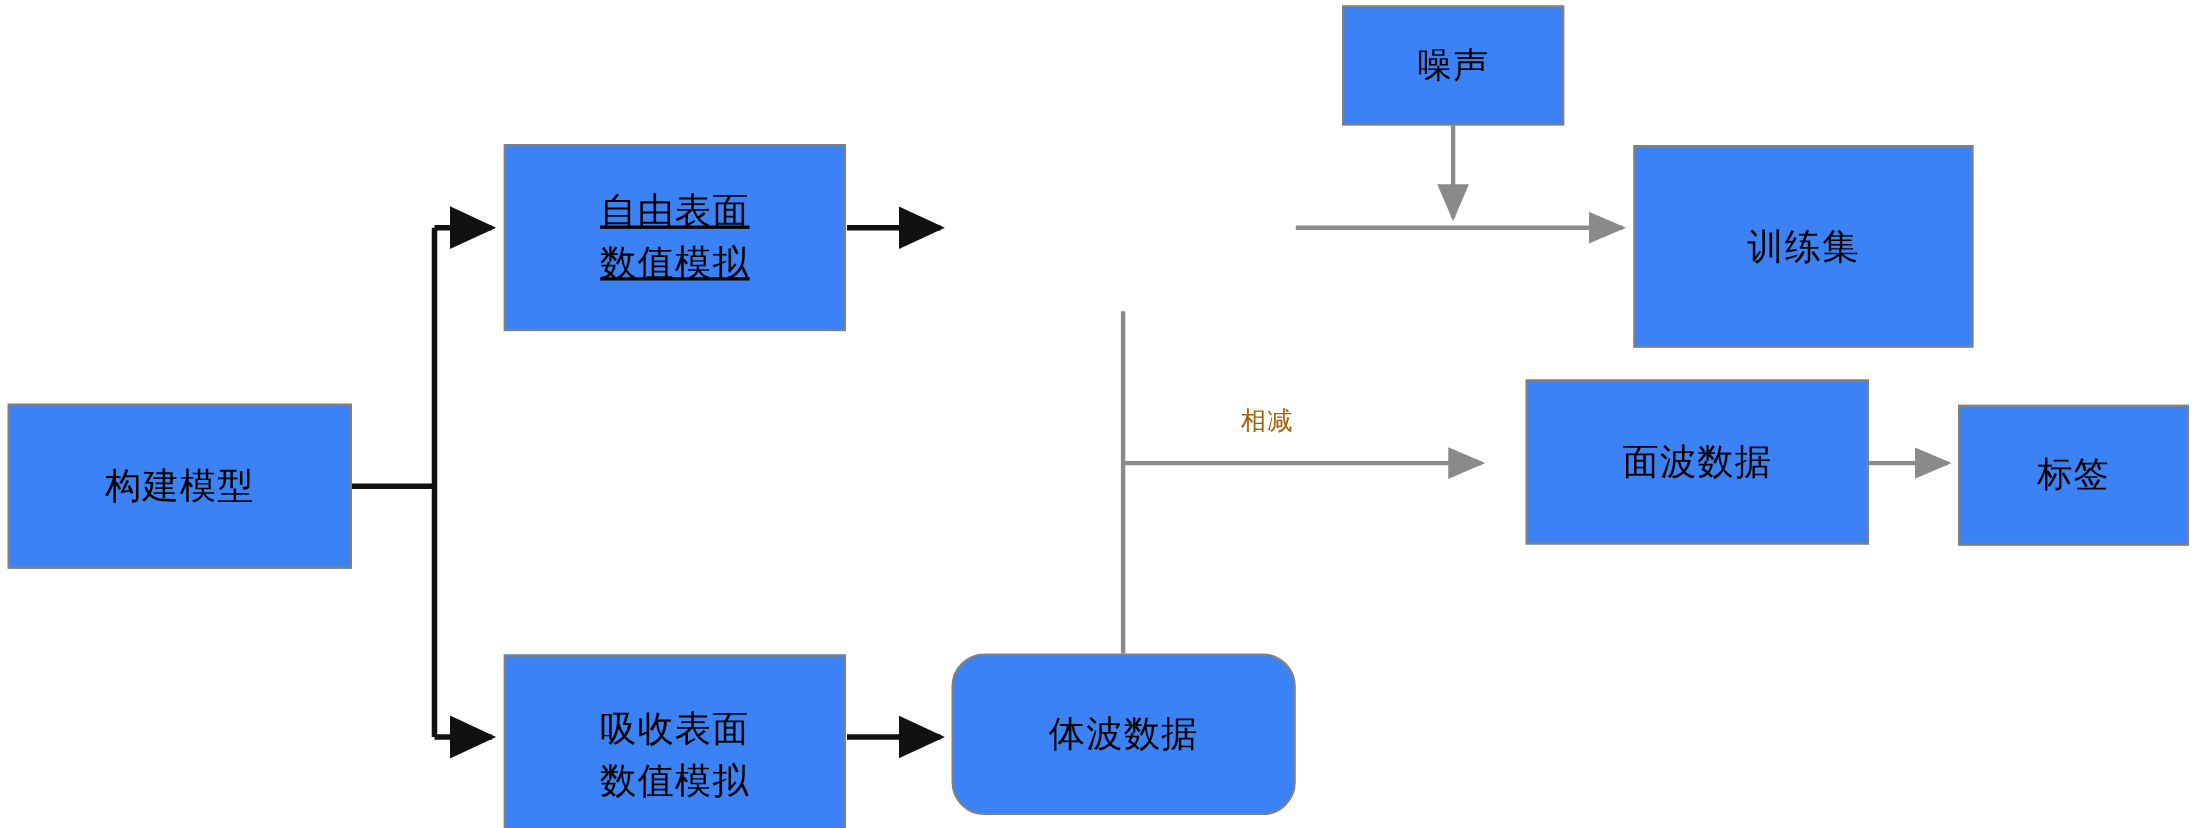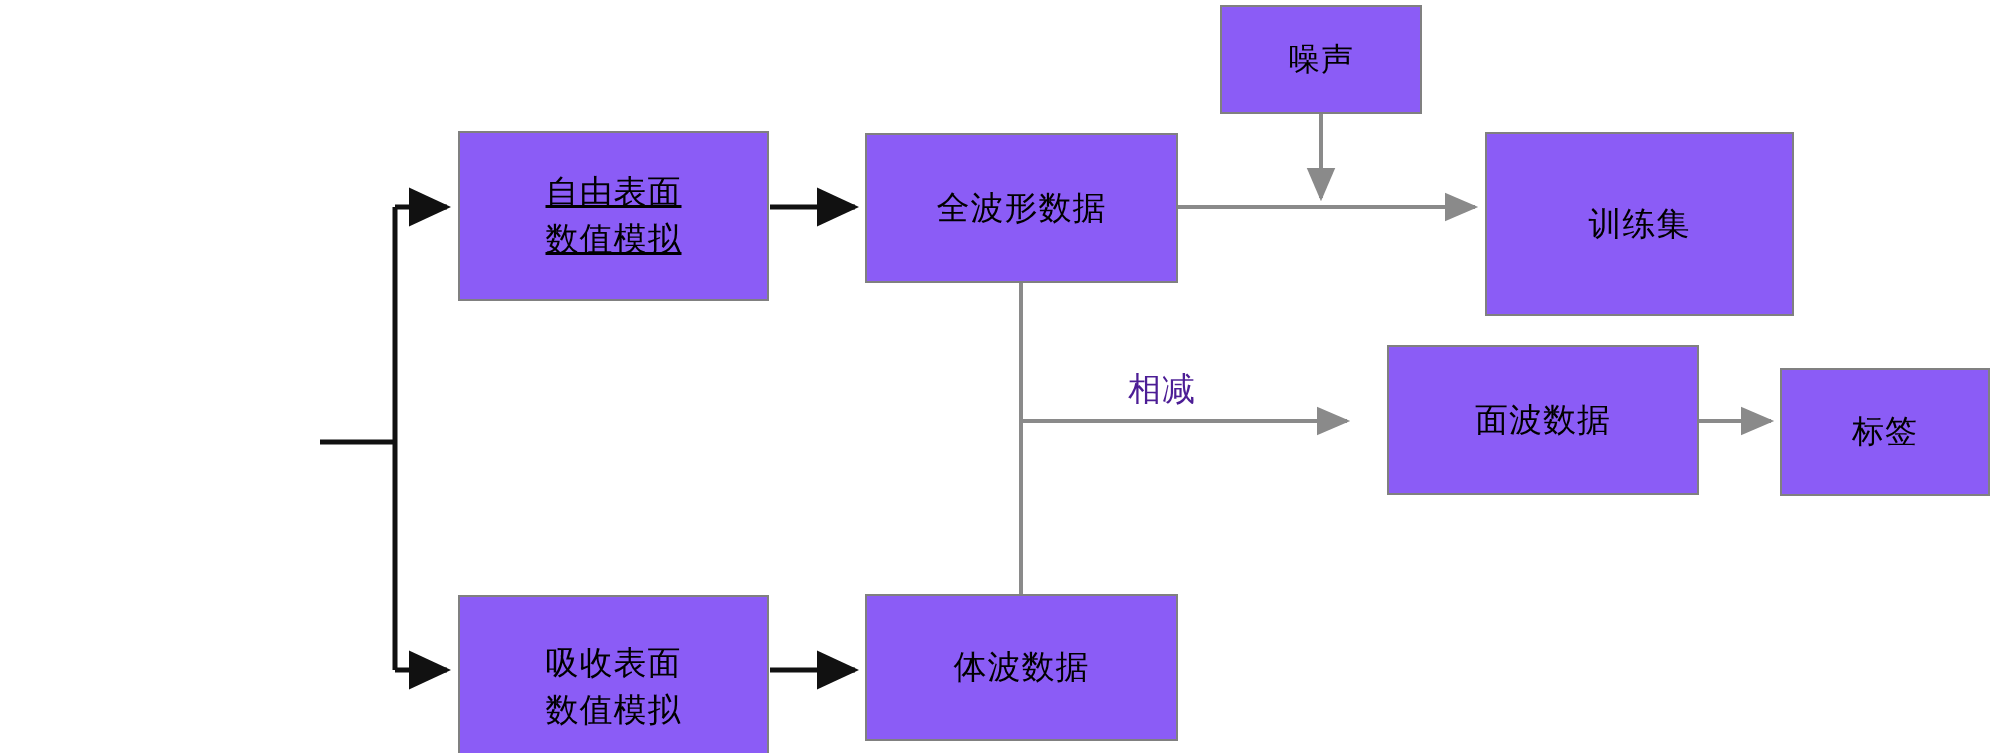--- a/index.html
+++ b/index.html
@@ -8,36 +8,36 @@
     position:relative;
     width:2000px;
     height:753px;
     background:#ffffff;
     overflow:hidden;
   }
   .node{
     position:absolute;
     box-sizing:border-box;
     border:2px solid #808080;
-    background:#8b5cf6;
+    background:#3b82f6;
     display:flex;
     align-items:center;
     justify-content:center;
     text-align:left;
     color:#000000;
     line-height:1.42;
     white-space:pre-line;
     font-size:33px;
     letter-spacing:1px;
   }
   .node.small{font-size:32px;}
   .edge-label{
     position:absolute;
-    color:#4c1d95;
-    font-size:33px;
+    color:#a16207;
+    font-size:23px;
     letter-spacing:1px;
     white-space:nowrap;
   }
   svg.wires{
     position:absolute;
     left:0;top:0;
     width:2000px;
     height:753px;
     pointer-events:none;
   }
@@ -74,34 +74,34 @@
 
     <path class="gry" d="M1321,114 L1321,198" marker-end="url(#arrowGrey)"></path>
 
     <path class="gry" d="M1021,283 L1021,594"></path>
 
     <path class="gry" d="M1021,421 L1347,421" marker-end="url(#arrowGrey)"></path>
 
     <path class="gry" d="M1668,421 L1771,421" marker-end="url(#arrowGrey)"></path>
   </svg>
 
+  <div class="node" style="left:7px;top:367px;width:313px;height:150px;">构建模型</div>
 
   <div class="node" style="left:458px;top:131px;width:311px;height:170px;text-decoration:underline;">自由表面
 数值模拟</div>
 
-  <div class="node" style="left:865px;top:133px;width:313px;height:150px;">全波形数据</div>
 
   <div class="node small" style="left:1220px;top:5px;width:202px;height:109px;">噪声</div>
 
   <div class="node" style="left:1485px;top:132px;width:309px;height:184px;">训练集</div>
 
   <div class="node" style="left:1356px;top:345px;width:312px;height:150px;margin-left:31px;">面波数据</div>
 
   <div class="node small" style="left:1780px;top:368px;width:210px;height:128px;">标签</div>
 
   <div class="node" style="left:458px;top:595px;width:311px;height:184px;">吸收表面
 数值模拟</div>
 
-  <div class="node" style="left:865px;top:594px;width:313px;height:147px;">体波数据</div>
+  <div class="node" style="left:865px;top:594px;width:313px;height:147px;border-radius:30px;">体波数据</div>
 
   <div class="edge-label" style="left:1128px;top:367px;">相减</div>
 
 </div>
 
 </body></html>

